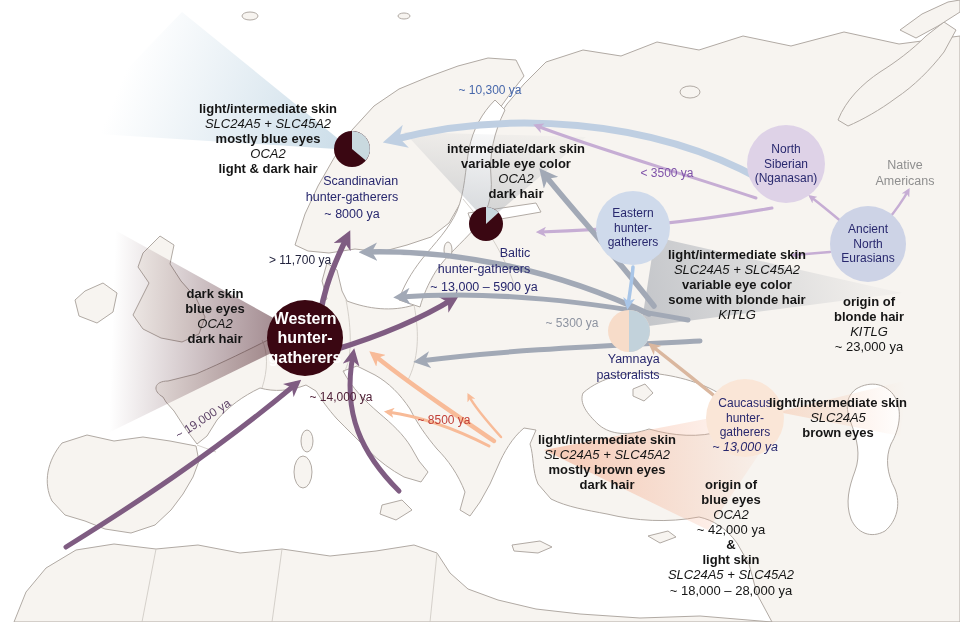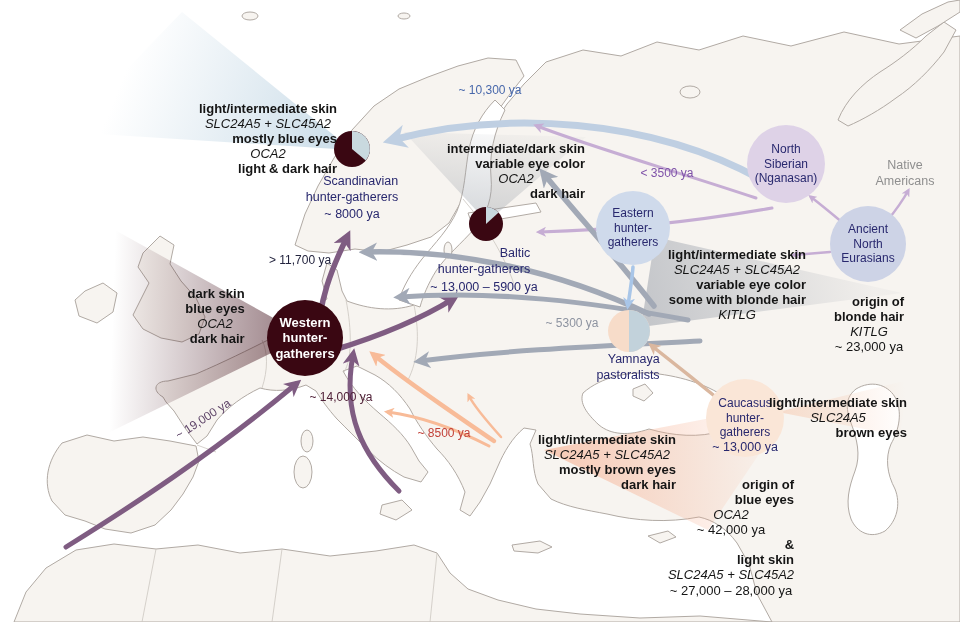--- a/index.html
+++ b/index.html
@@ -5,28 +5,28 @@
   html,body{margin:0;padding:0;background:#fff;}
   .stage{position:relative;width:960px;height:622px;background:#fff;overflow:hidden;
          font-family:"Liberation Sans",sans-serif;}
   .stage svg{position:absolute;left:0;top:0;}
   .abs{position:absolute;}
   .land{fill:var(--land);stroke:var(--coast);stroke-width:1;stroke-linejoin:round;}
   .sea{fill:#fff;stroke:var(--coast);stroke-width:1;stroke-linejoin:round;}
   .border{stroke:var(--border);stroke-width:0.8;fill:none;}
   .traits{color:#151515;text-align:center;font-size:13px;line-height:1.16;
           transform:translateX(-50%);white-space:nowrap;}
-  .traits .b{font-weight:bold;text-align:right;}
+  .traits .b{font-weight:bold;}
   .traits .i{font-style:italic;}
   .pop-label{color:var(--navy);text-align:right;font-size:12.5px;line-height:1.25;
              transform:translateX(-50%);white-space:pre-line;}
   .pop-circle{border-radius:50%;display:flex;align-items:center;justify-content:center;
               text-align:center;color:var(--navy);font-size:12px;line-height:1.2;
               white-space:pre-line;}
-  .pop-circle.dark{color:#fff;font-weight:bold;font-size:13px;}
+  .pop-circle.dark{color:#fff;font-weight:bold;font-size:16px;}
   .flow-label{font-size:12px;transform:translate(-50%,-50%);white-space:nowrap;}
   .grey-label{color:var(--gray_label);text-align:center;font-size:12.5px;line-height:1.25;
               transform:translateX(-50%);white-space:pre-line;}
 </style>
 </head>
 <body>
 
 <div class="stage">
 
   <svg width="960" height="622" viewBox="0 0 960 622">
@@ -174,21 +174,21 @@
 Eurasians</div>
 
   <div class="abs pop-label" style="left:352px;top:174px;">Scandinavian
 hunter-gatherers</div>
   <div class="abs pop-label" style="left:352px;top:207px;">~ 8000 ya</div>
   <div class="abs pop-label" style="left:484px;top:246px;">Baltic
 hunter-gatherers</div>
   <div class="abs pop-label" style="left:484px;top:280px;">~ 13,000 – 5900 ya</div>
   <div class="abs pop-label" style="left:628px;top:352px;">Yamnaya
 pastoralists</div>
-  <div class="abs pop-label" style="left:745px;top:440px;">~ 13,000 ya</div>
+  <div class="abs pop-label" style="left:745px;top:440px;font-style:italic;">~ 13,000 ya</div>
   <div class="abs grey-label" style="left:905px;top:158px;">Native
 Americans</div>
 
   <div class="abs traits" style="left:268px;top:101px;">
     <div class="b">light/intermediate skin</div>
     <div class="i">SLC24A5 + SLC45A2</div>
     <div class="b">mostly blue eyes</div>
     <div class="i">OCA2</div>
     <div class="b">light &amp; dark hair</div>
   </div>
@@ -236,24 +236,24 @@
   </div>
 
   <div class="abs traits" style="left:731px;top:477px;">
     <div class="b">origin of</div>
     <div class="b">blue eyes</div>
     <div class="i">OCA2</div>
     <div>~ 42,000 ya</div>
     <div class="b">&amp;</div>
     <div class="b">light skin</div>
     <div class="i">SLC24A5 + SLC45A2</div>
-    <div>~ 27,000 – 28,000 ya</div>
+    <div>~ 18,000 – 28,000 ya</div>
   </div>
 
   <div class="abs flow-label" style="left:490px;top:90px;color:var(--y10300);text-align:center;">~ 10,300 ya</div>
   <div class="abs flow-label" style="left:667px;top:173px;color:var(--y3500);">&lt; 3500 ya</div>
   <div class="abs flow-label" style="left:300px;top:260px;color:var(--y11700);">&gt; 11,700 ya</div>
   <div class="abs flow-label" style="left:341px;top:397px;color:var(--y14000);">~ 14,000 ya</div>
   <div class="abs flow-label" style="left:203px;top:419px;color:var(--y19000);transform:translate(-50%,-50%) rotate(-33deg);">~ 19,000 ya</div>
-  <div class="abs flow-label" style="left:444px;top:433px;color:var(--y8500);">~ 8500 ya</div>
+  <div class="abs flow-label" style="left:444px;top:420px;color:var(--y8500);">~ 8500 ya</div>
   <div class="abs flow-label" style="left:572px;top:323px;color:var(--y5300);">~ 5300 ya</div>
 
 </div>
 
 </body></html>

